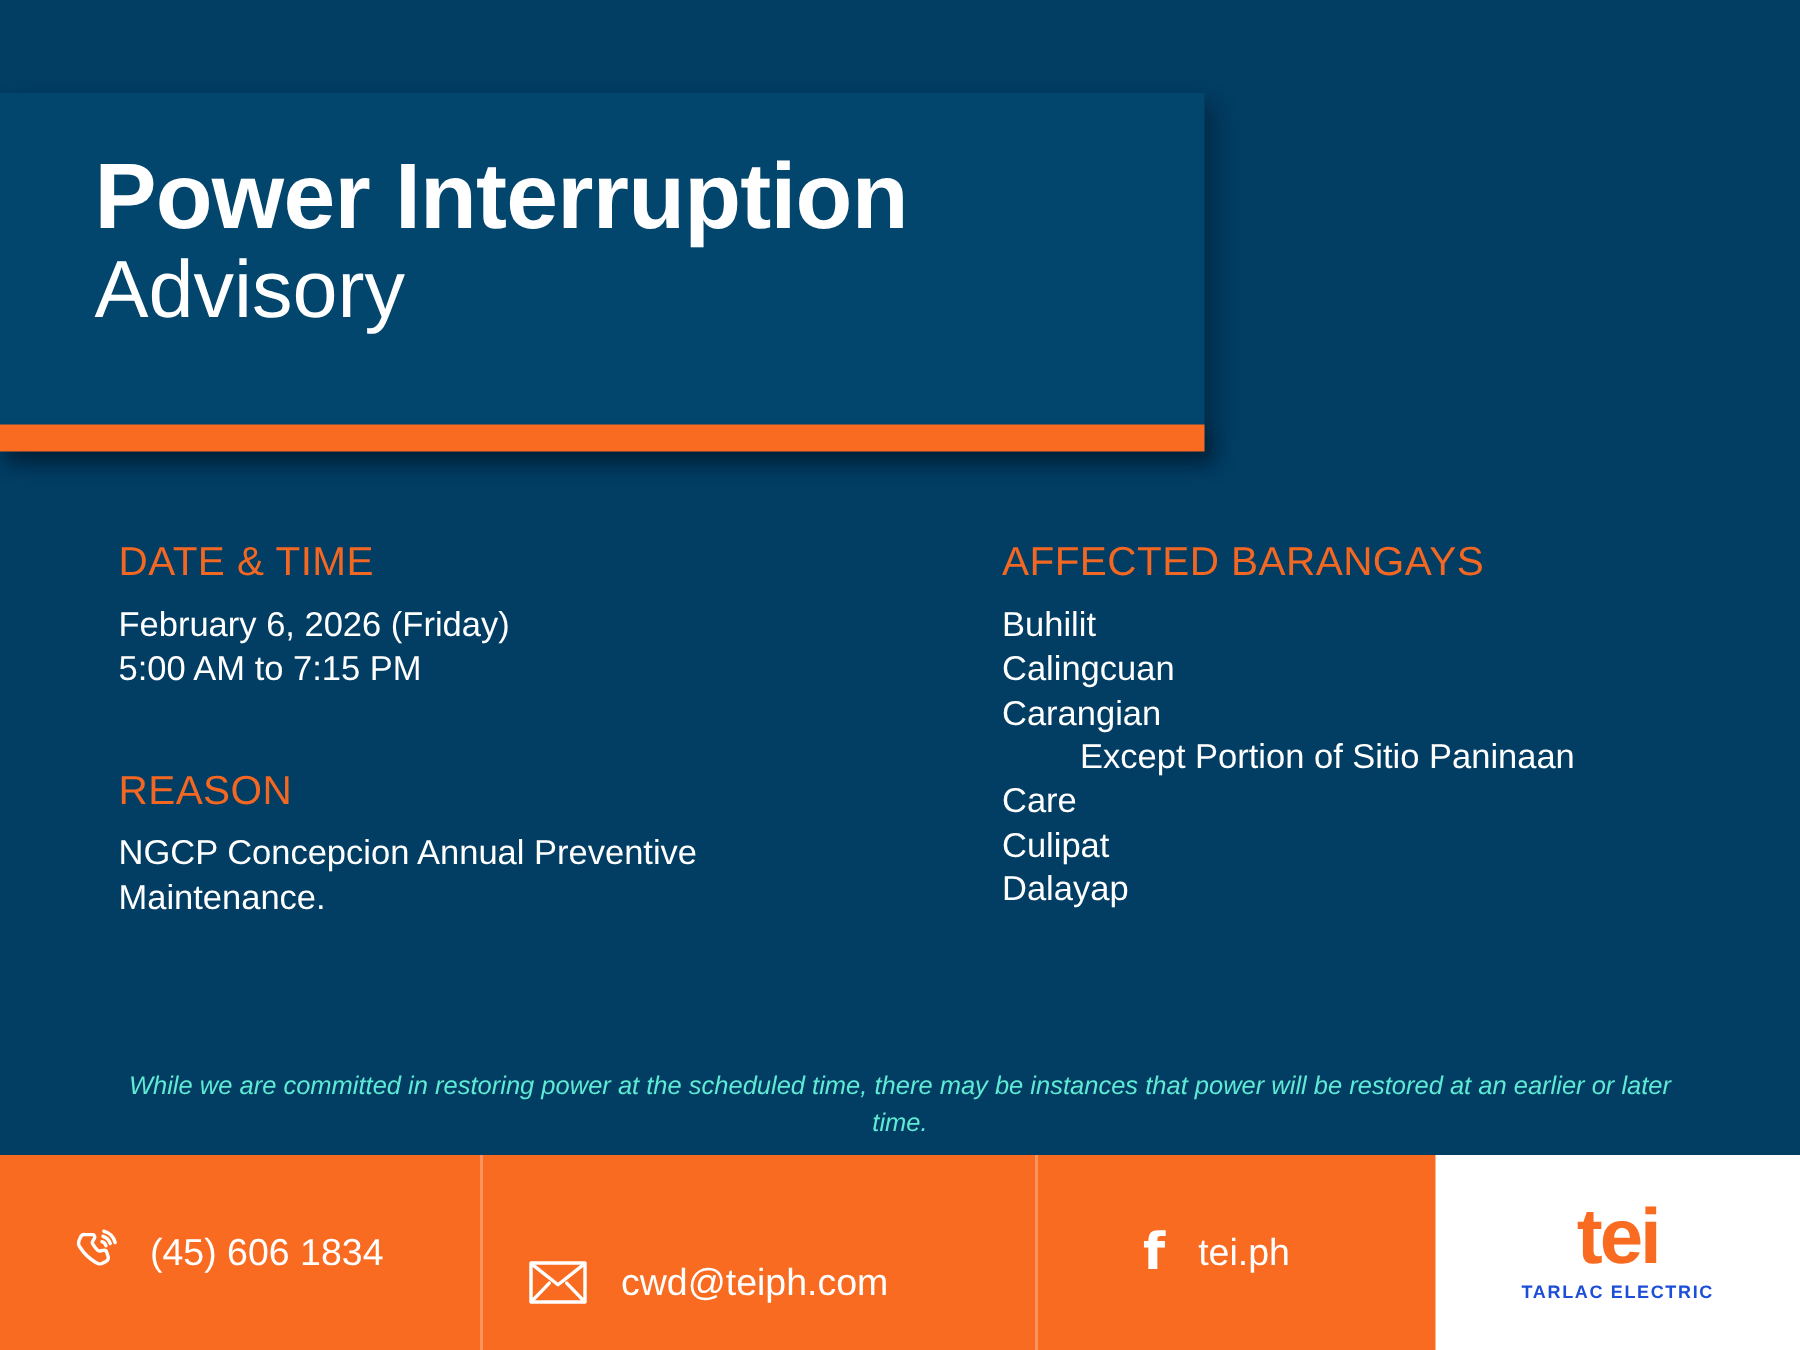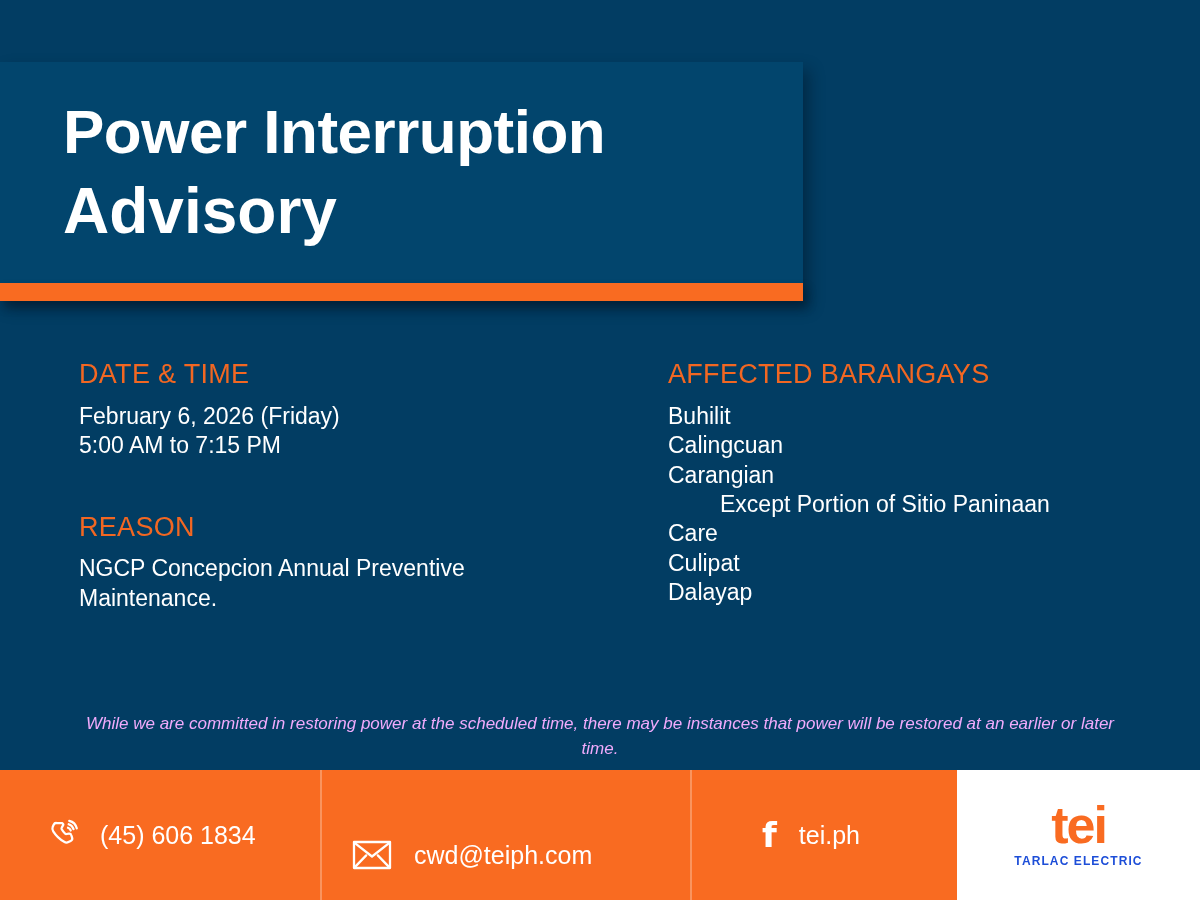--- a/index.html
+++ b/index.html
@@ -34,25 +34,25 @@
   }
   .title-main {
     font-size: 62px;
     font-weight: bold;
     color: #ffffff;
     line-height: 1.03;
     letter-spacing: -0.5px;
     white-space: nowrap;
   }
   .title-sub {
-    font-size: 64px;
-    font-weight: 700;
+    font-size: 54px;
+    font-weight: 400;
     color: #ffffff;
     line-height: 1.1;
-    margin-top: 12px;
+    margin-top: 0;
     white-space: nowrap;
   }
   .header-rule {
     position: absolute;
     left: 0;
     top: 283px;
     width: 803px;
     height: 18px;
     background: #f96b21;
     box-shadow: 4px 6px 10px rgba(0, 18, 33, 0.40);
@@ -116,21 +116,21 @@
     padding-left: 52px;
   }
 
   
   .disclaimer {
     position: absolute;
     left: 70px;
     top: 712px;
     width: 1060px;
     text-align: center;
-    color: #f0abfc;
+    color: #5eead4;
     font-size: 17px;
     font-style: italic;
     font-weight: 300;
     line-height: 1.45;
   }
 
   
   .footer {
     position: absolute;
     left: 0;

